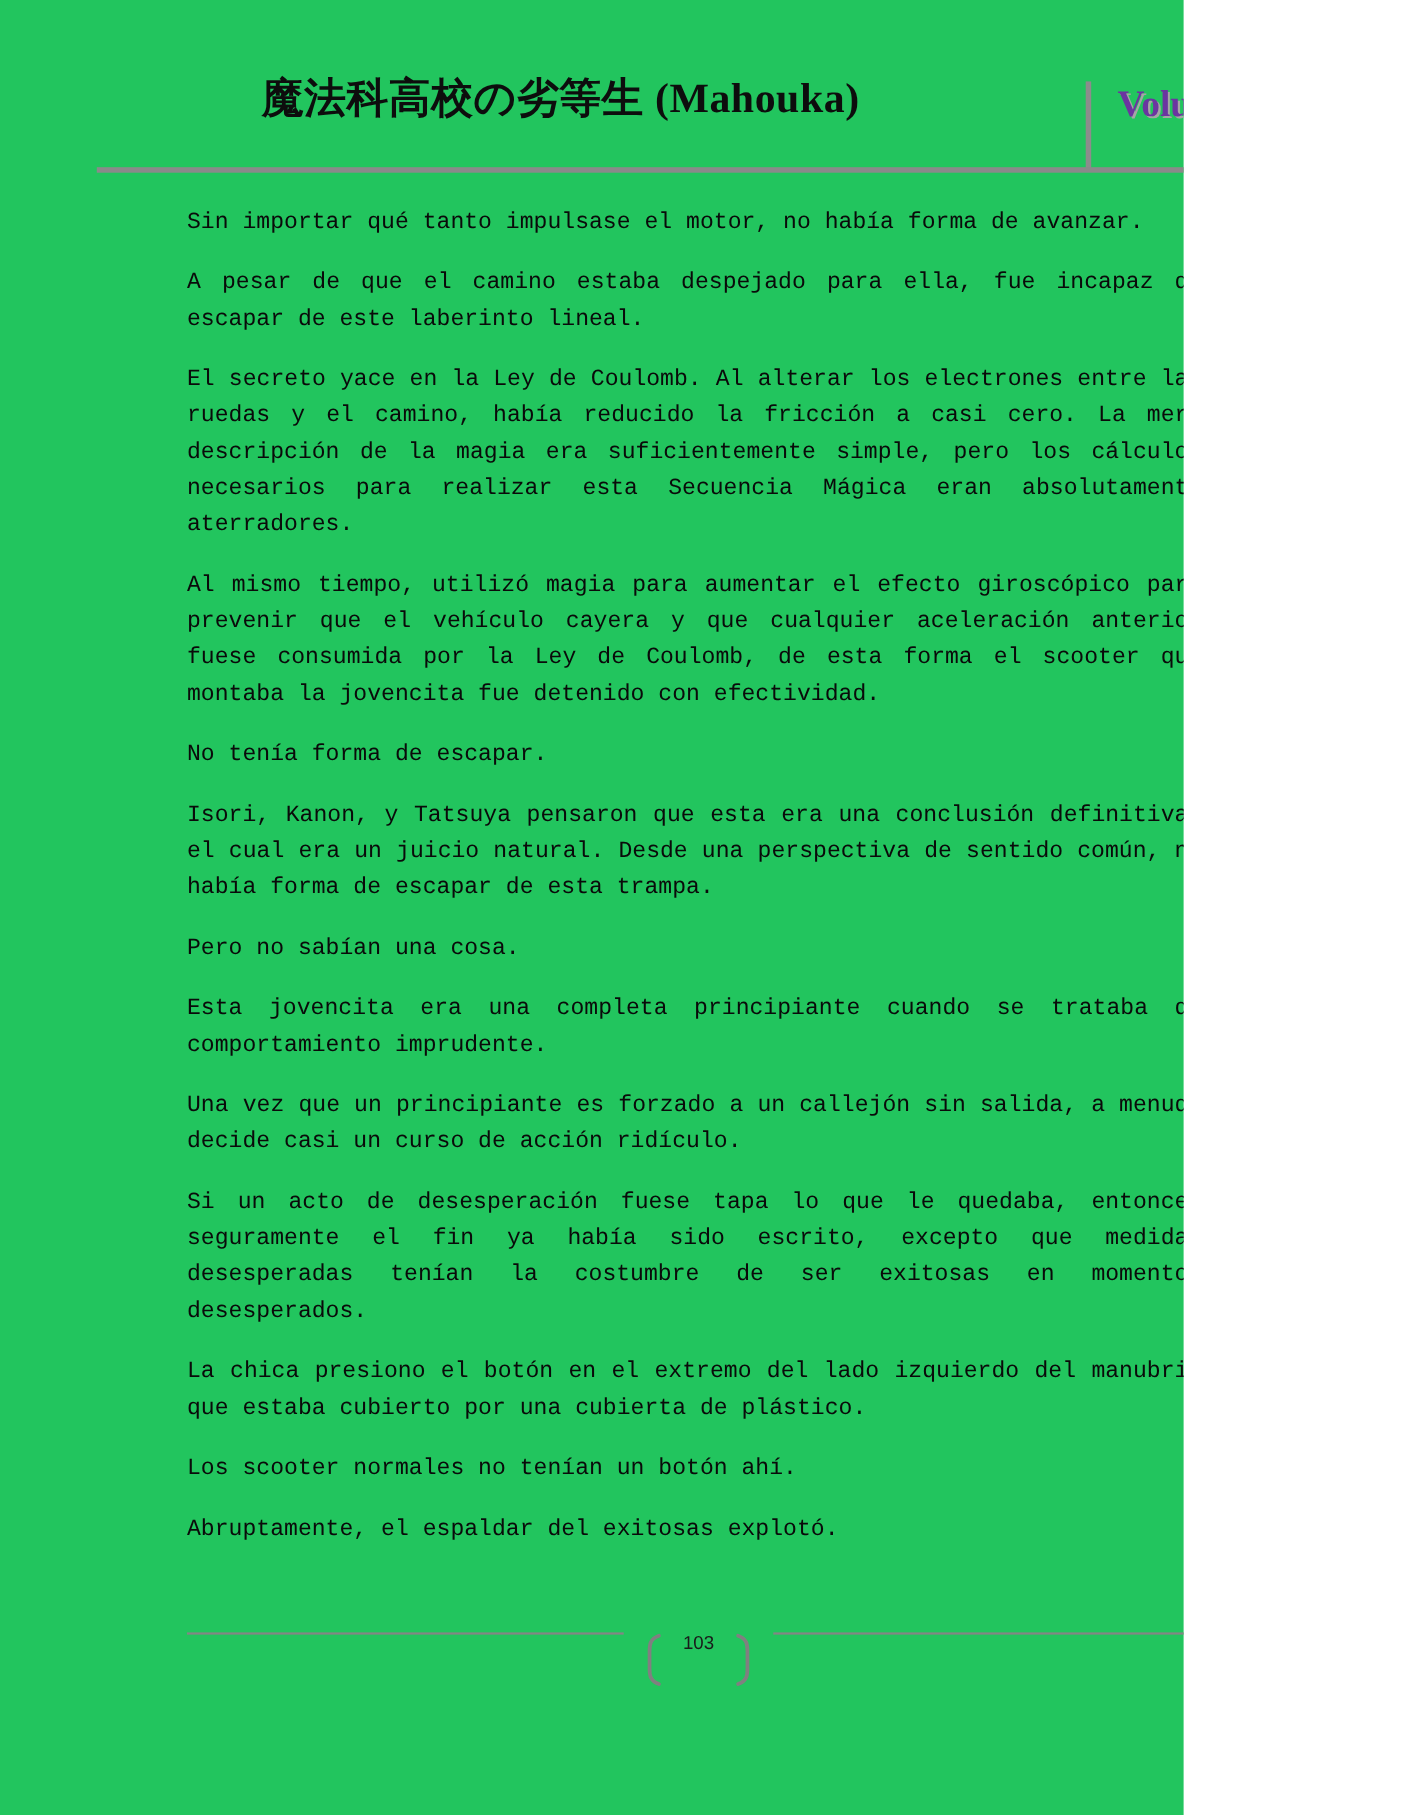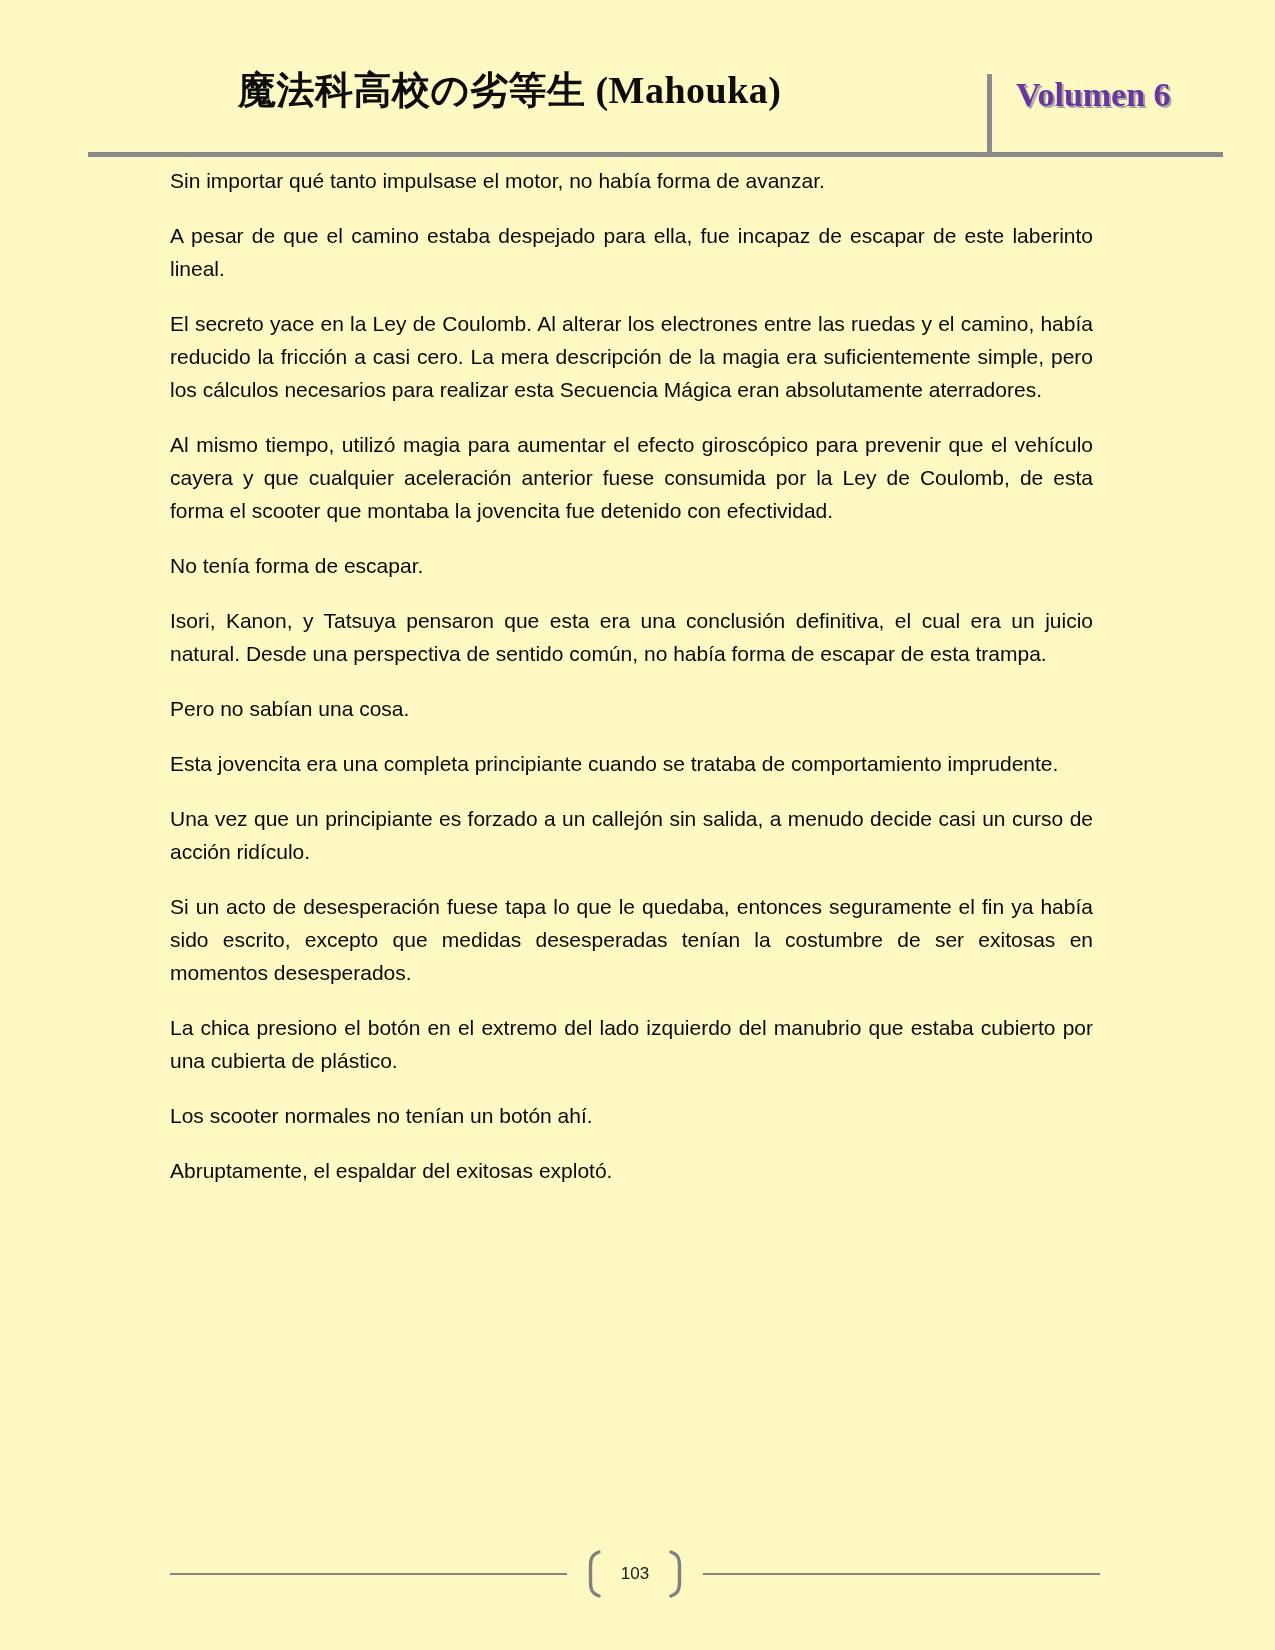--- a/index.html
+++ b/index.html
@@ -1,20 +1,20 @@
 <!DOCTYPE html>
 <html><head>
 <meta charset="utf-8">
 <style>
   html, body { margin: 0; padding: 0; background: #ffffff; }
   .page {
     position: relative;
-    width: 1275px;
+    width: 1076px;
     height: 1650px;
-    background: #fef9c3;
+    background: #22c55e;
     font-family: "Liberation Sans", "DejaVu Sans", sans-serif;
     overflow: hidden;
   }
 
   
   .doc-title {
     position: absolute;
     left: 238px;
     top: 68px;
     width: 600px;
@@ -51,38 +51,39 @@
     top: 152px;
     width: 1135px;
     height: 5px;
     background: #8a8a8a;
   }
 
   
   .body-text {
     position: absolute;
     left: 170px;
-    top: 164px;
+    top: 186px;
     width: 923px;
     font-size: 21px;
     line-height: 33px;
     color: #0a0a0a;
     text-align: justify;
+    font-family: Liberation Mono, monospace;
   }
   .body-text p { margin: 0 0 22px 0; }
 
   
   .footer {
     position: absolute;
     left: 170px;
-    top: 1548px;
+    top: 1484px;
     width: 930px;
     height: 52px;
     display: flex;
-    align-items: center;
+    align-items: flex-start;
   }
   .footer-line {
     flex: 1 1 auto;
     height: 2px;
     background: #858585;
   }
   .bracket-icon {
     flex: 0 0 auto;
     display: block;
     margin: 0 4px;

